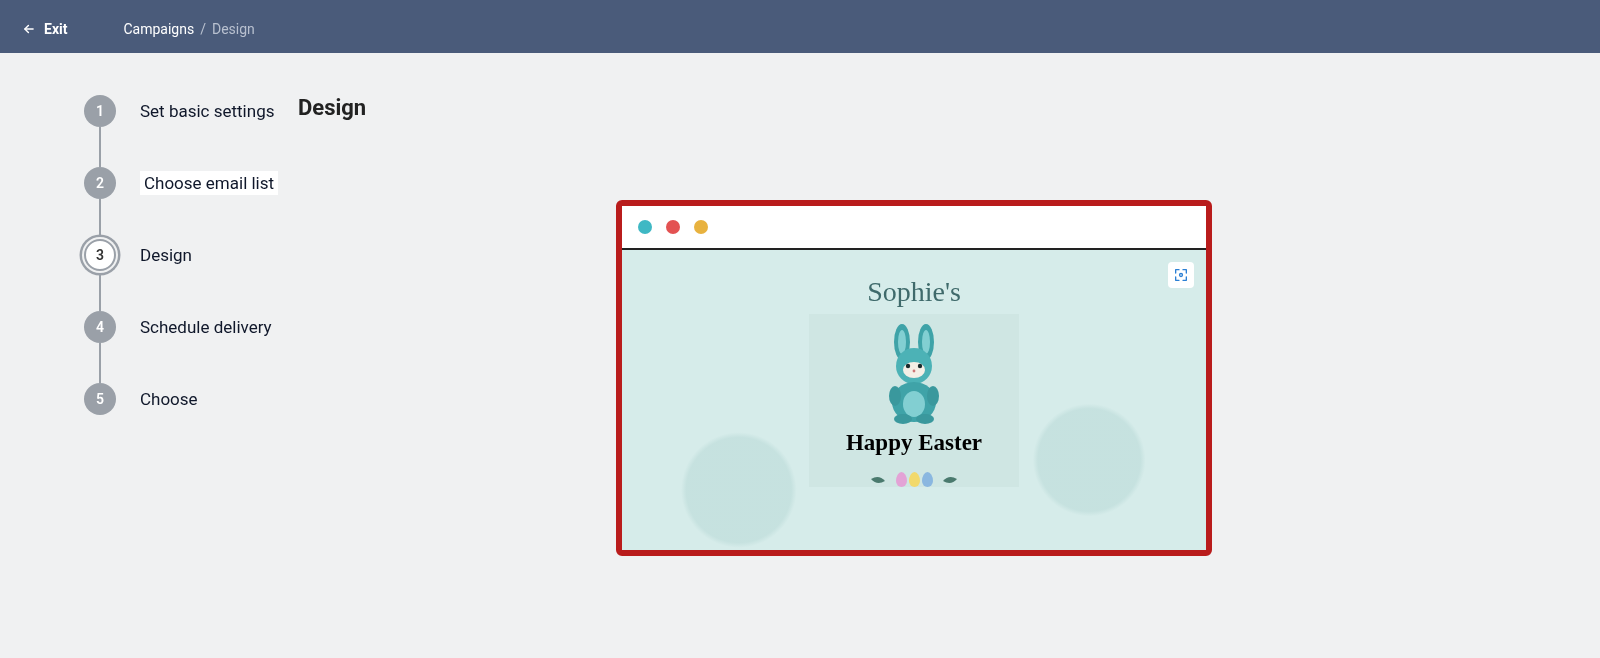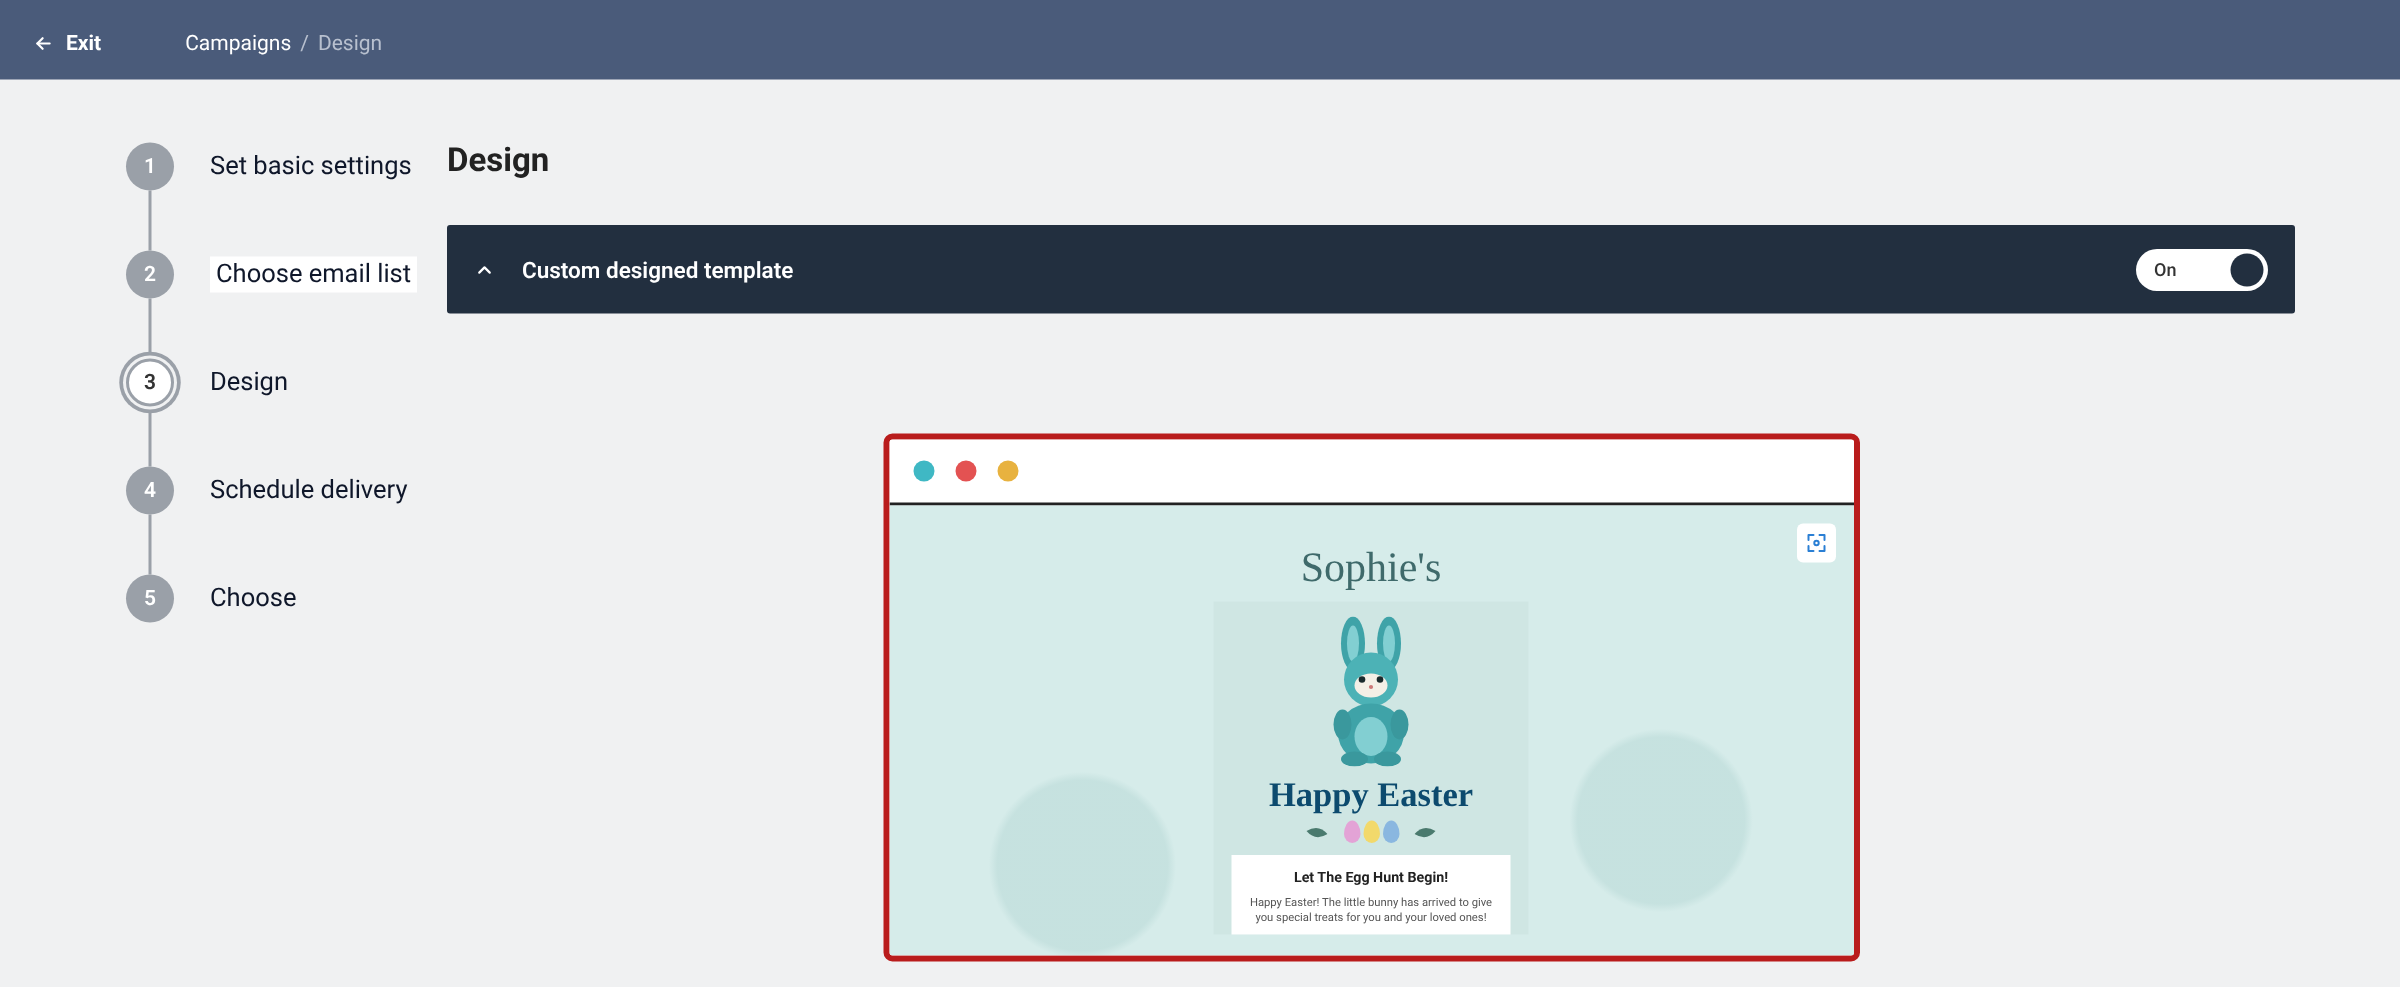--- a/index.html
+++ b/index.html
@@ -125,22 +125,22 @@
     right: 3px;
     top: 3px;
   }
 
   .preview-wrap {
     display: flex;
     justify-content: center;
     margin-top: 80px;
   }
   .browser-mock {
-    width: 651px;
-    border: 4px solid #b91c1c;
+    width: 596px;
+    border: 6px solid #b91c1c;
     border-radius: 6px;
     overflow: hidden;
     background: #fff;
     position: relative;
   }
   .browser-header {
     height: 44px;
     background: #fff;
     display: flex;
     align-items: center;
@@ -179,21 +179,21 @@
     background: #cfe6e3;
     padding: 10px 6px 0 6px;
     text-align: center;
   }
   .bunny {
     width: 72px; height: 100px;
     margin: 0 auto 4px;
     position: relative;
   }
   .bunny svg { width: 100%; height: 100%; }
-  .email-headline { font-size: 23px; font-weight: 800; color: #0c4a6e; font-family: Georgia, serif; margin: 6px 0 4px; }
+  .email-headline { font-size: 23px; font-weight: 800; color: #000000; font-family: Georgia, serif; margin: 6px 0 16px; }
   .eggs { display:flex; justify-content:center; gap:2px; margin: 2px 0 6px; position: relative;}
   .egg { width: 11px; height: 15px; border-radius: 50% 50% 50% 50% / 60% 60% 40% 40%; }
   .egg.p { background: #e3a3d6; }
   .egg.y { background: #f2d96b; }
   .egg.b { background: #8ab7e0; }
   .leaf-l, .leaf-r { position: absolute; top: 4px; width: 22px; height: 10px; color:#4a7a6e;}
   .leaf-l { left: 48px; transform: scaleX(-1);}
   .leaf-r { right: 48px;}
   .white-box {
     background: #fff;
@@ -246,32 +246,20 @@
       <li class="step-item">
         <div class="step-circle">5</div>
         <span class="step-label">Choose</span>
       </li>
     </ul>
   </nav>
 
   <main class="main">
     <h1 class="page-title">Design</h1>
 
-    <div class="accordion-bar">
-      <div class="accordion-left">
-        <svg viewBox="0 0 24 24" fill="none" stroke="currentColor" stroke-width="2.5" stroke-linecap="round" stroke-linejoin="round">
-            <polyline points="18 15 12 9 6 15"></polyline>
-          </svg>
-        <span class="accordion-title">Custom designed template</span>
-      </div>
-      <div class="toggle">
-        <span class="toggle-label">On</span>
-        <span class="toggle-knob"></span>
-      </div>
-    </div>
 
     <div class="preview-wrap">
       <div class="browser-mock">
         <div class="browser-header">
           <span class="dot teal"></span>
           <span class="dot red"></span>
           <span class="dot yellow"></span>
         </div>
         <div class="email-outer">
           <div class="fullscreen-btn">
@@ -319,23 +307,19 @@
               <svg class="leaf-l" viewBox="0 0 22 10">
                   <path d="M0 5 Q6 -2 14 3 Q8 10 0 5" fill="#4a7a6e"></path>
                 </svg>
               <span class="egg p"></span>
               <span class="egg y"></span>
               <span class="egg b"></span>
               <svg class="leaf-r" viewBox="0 0 22 10">
                   <path d="M0 5 Q6 -2 14 3 Q8 10 0 5" fill="#4a7a6e"></path>
                 </svg>
             </div>
-            <div class="white-box">
-              <div class="wb-title">Let The Egg Hunt Begin!</div>
-              <div class="wb-text">Happy Easter! The little bunny has arrived to give you special treats for you and your loved ones!</div>
-            </div>
           </div>
         </div>
       </div>
     </div>
   </main>
 
 </div>
 
 </body></html>

